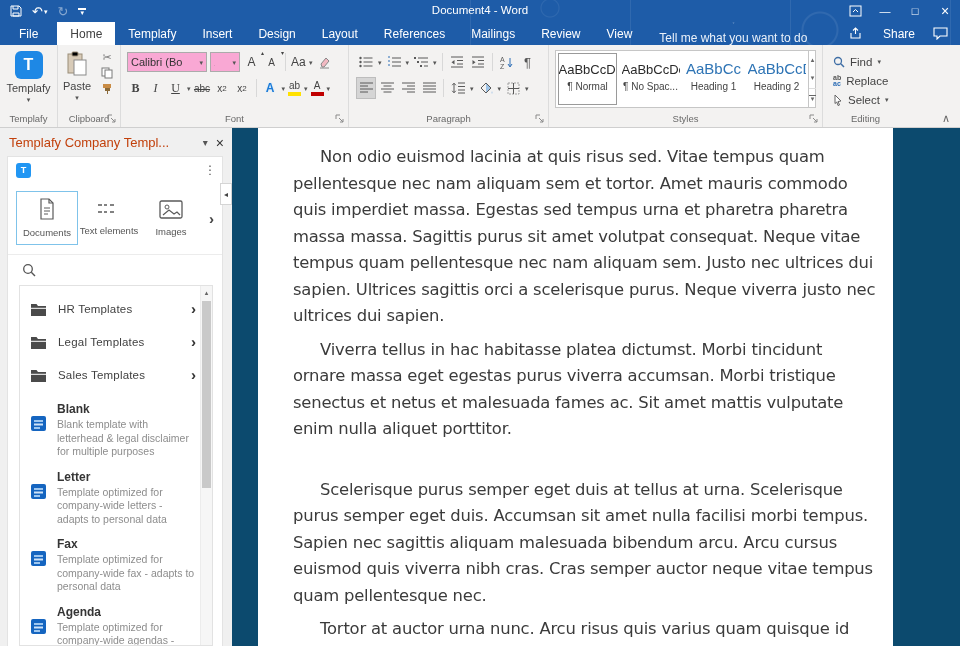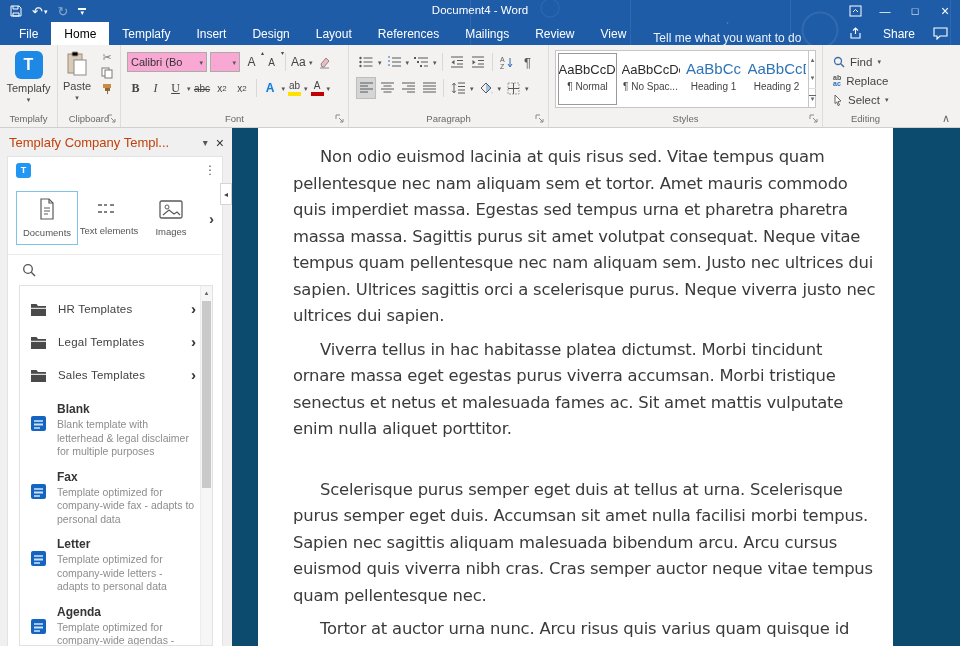--- a/index.html
+++ b/index.html
@@ -23,21 +23,21 @@
   .qat-custom .bar { width:8px; border-top:2px solid #fff; margin-bottom:1px; }
   .qat-custom .car { font-size:7px; line-height:4px; }
   .win-title { position:absolute; left:0; right:0; top:4px; text-align:center; color:#fff; font-size:11.5px; }
   .win-controls { position:absolute; right:0; top:0; height:22px; display:flex; align-items:center; }
   .win-btn { width:30px; height:22px; display:flex; align-items:center; justify-content:center; color:#fff; font-size:11px; }
   .win-btn svg { display:block; }
 
   
   .tabrow { position:absolute; left:0; top:22px; width:960px; height:23px; background:#1e5ca8; display:flex; align-items:stretch; z-index:29; }
   .rtab { padding:0 13px; display:flex; align-items:center; color:#fff; font-size:12px; white-space:nowrap; }
-  .rtab.active { background:#fff; color:#000000; }
+  .rtab.active { background:#fff; color:#404040;margin-left:6px; }
   .tellme { display:flex; align-items:center; gap:7px; color:#eaf1fa; font-size:12px; padding:0 14px;flex-direction:column; }
   .tabrow-right { margin-left:auto; display:flex; align-items:center; gap:18px; padding-right:12px; color:#fff; }
   .share-btn { display:flex; align-items:center; gap:20px; font-size:12px; color:#fff; }
 
   
   .ribbon { position:absolute; left:0; top:45px; width:960px; height:83px; background:#f3f2f1; border-bottom:1px solid #cfcfcf; display:flex; z-index:28; }
   .rgroup { position:relative; height:100%; flex:0 0 auto; }
   .rgroup + .rgroup { border-left:1px solid #dcdcdc; }
   .glabel { position:absolute; bottom:3px; left:0; right:0; text-align:center; font-size:9.5px; color:#696969; }
   .launcher { position:absolute; bottom:3px; right:3px; width:10px; height:10px; color:#8a8a8a; }
@@ -611,35 +611,35 @@
             </div>
 
             <div class="tpl-row">
               <svg class="tpl-ic" width="17" height="17" viewBox="0 0 17 17">
                 <rect x="1" y="1" width="15" height="15" rx="2" fill="#1565c0"></rect>
                 <rect x="4" y="5" width="9" height="2" fill="#9ec7f0"></rect>
                 <rect x="4" y="8.5" width="9" height="2" fill="#cfe3f8"></rect>
                 <rect x="4" y="12" width="6" height="2" fill="#9ec7f0"></rect>
               </svg>
               <div>
-                <div class="tpl-name">Fax</div>
-                <div class="tpl-desc">Template optimized for company-wide fax - adapts to personal data</div>
+                <div class="tpl-name">Letter</div>
+                <div class="tpl-desc">Template optimized for company-wide letters - adapts to personal data</div>
               </div>
             </div>
 
             <div class="tpl-row">
               <svg class="tpl-ic" width="17" height="17" viewBox="0 0 17 17">
                 <rect x="1" y="1" width="15" height="15" rx="2" fill="#1565c0"></rect>
                 <rect x="4" y="5" width="9" height="2" fill="#9ec7f0"></rect>
                 <rect x="4" y="8.5" width="9" height="2" fill="#cfe3f8"></rect>
                 <rect x="4" y="12" width="6" height="2" fill="#9ec7f0"></rect>
               </svg>
               <div>
-                <div class="tpl-name">Letter</div>
-                <div class="tpl-desc">Template optimized for company-wide letters - adapts to personal data</div>
+                <div class="tpl-name">Fax</div>
+                <div class="tpl-desc">Template optimized for company-wide fax - adapts to personal data</div>
               </div>
             </div>
 
             <div class="tpl-row">
               <svg class="tpl-ic" width="17" height="17" viewBox="0 0 17 17">
                 <rect x="1" y="1" width="15" height="15" rx="2" fill="#1565c0"></rect>
                 <rect x="4" y="5" width="9" height="2" fill="#9ec7f0"></rect>
                 <rect x="4" y="8.5" width="9" height="2" fill="#cfe3f8"></rect>
                 <rect x="4" y="12" width="6" height="2" fill="#9ec7f0"></rect>
               </svg>

